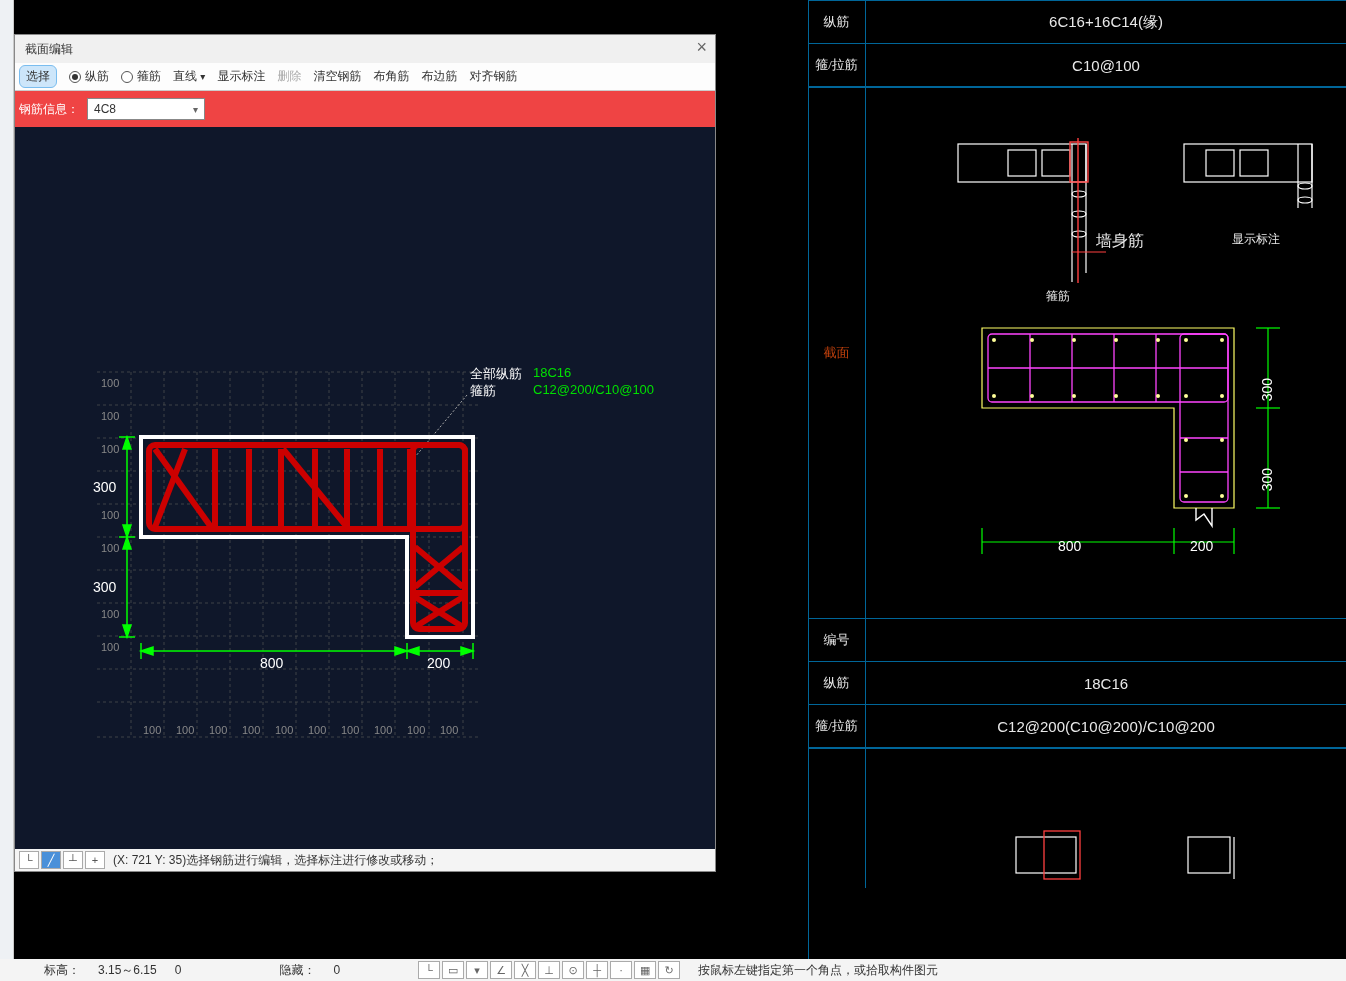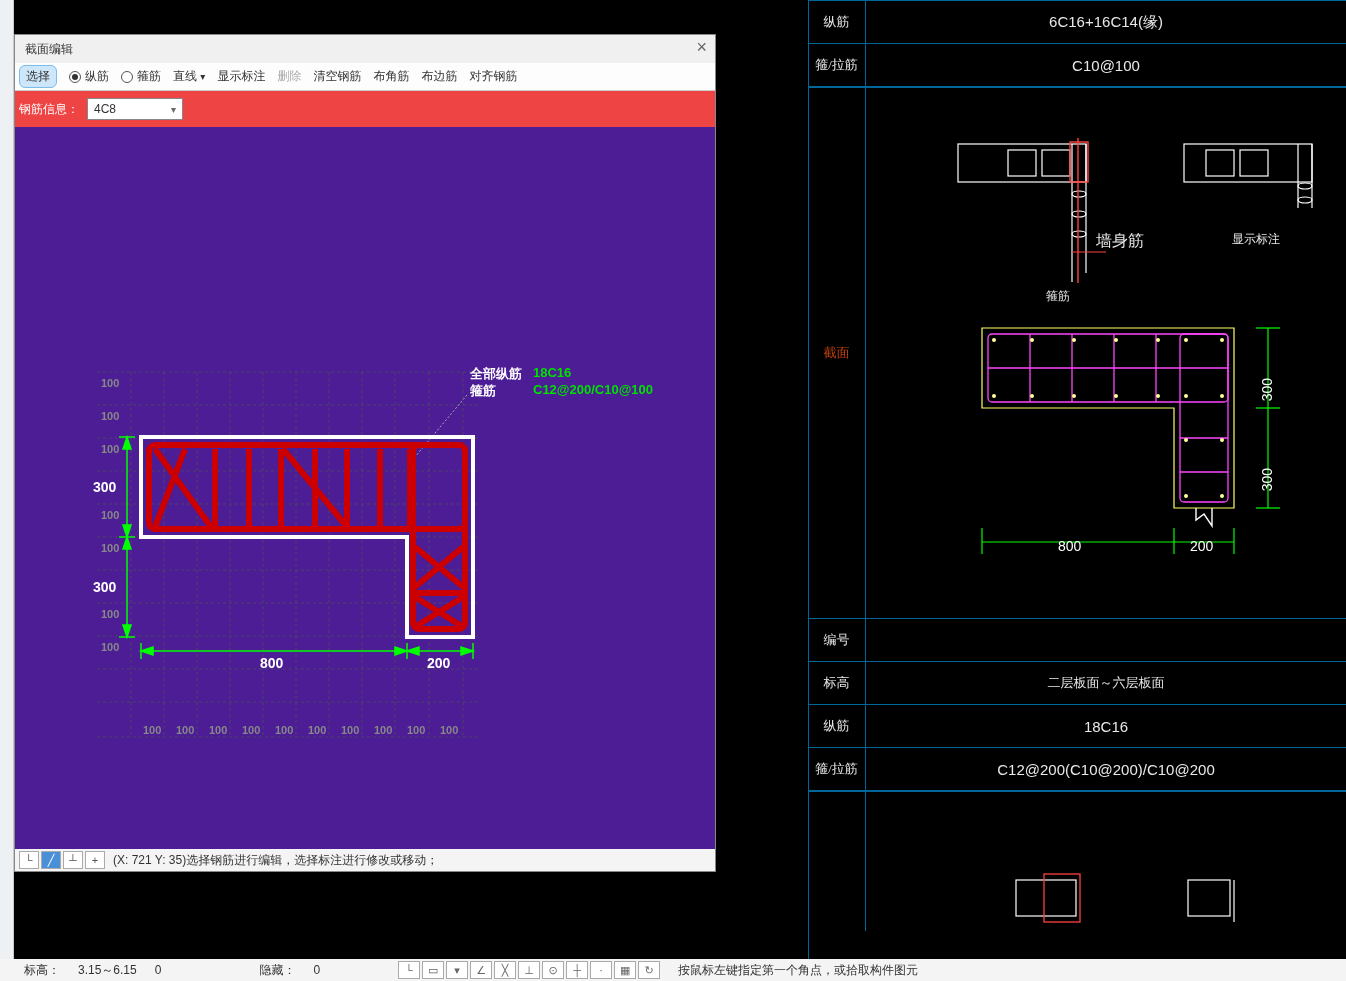--- a/index.html
+++ b/index.html
@@ -62,34 +62,33 @@
     .infobar {
       height: 36px;
       background: #ef4444;
       color: #fff;
       display: flex;
       align-items: center;
       padding-left: 4px;
       gap: 8px;
     }
     .combo {
-      height: 22px; width: 96px;
+      height: 22px; width: 118px;
       background: #fff; color: #333;
       display: flex; align-items: center;
       padding: 0 6px;
       border: 1px solid #888;
       position: relative;
     }
     .combo::after { content: "▾"; position: absolute; right: 6px; color: #666; font-size: 10px; }
     .canvas {
       position: absolute;
       left: 0; top: 92px; right: 0; bottom: 22px;
-      background: #4c1d95;
+      background: #0f172a;
       overflow: hidden;
-      font-weight: bold;
     }
     .statusbar {
       position: absolute;
       bottom: 0; left: 0; right: 0;
       height: 22px;
       background: #f4f4f4;
       color: #333;
       display: flex;
       align-items: center;
       padding-left: 4px;
@@ -107,21 +106,21 @@
     
     .global-status {
       position: absolute;
       left: 0; right: 0; bottom: 0;
       height: 22px;
       background: #f4f4f4;
       color: #333;
       display: flex;
       align-items: center;
       gap: 18px;
-      padding-left: 24px;
+      padding-left: 44px;
     }
     .gs-icons { display: flex; gap: 2px; margin-left: 60px; }
     .gs-icon {
       width: 22px; height: 18px;
       border: 1px solid #aaa;
       background: #fff;
       display: inline-flex; align-items: center; justify-content: center;
       color: #666;
       font-size: 11px;
     }
@@ -426,24 +425,20 @@
       <div style="position:absolute;left:192px;top:450px;color:#fff;font-size:14px">800</div>
       <div style="position:absolute;left:324px;top:450px;color:#fff;font-size:14px">200</div>
       <div style="position:absolute;left:393px;top:290px;color:#fff;font-size:14px;writing-mode:vertical-rl;transform:rotate(180deg)">300</div>
       <div style="position:absolute;left:393px;top:380px;color:#fff;font-size:14px;writing-mode:vertical-rl;transform:rotate(180deg)">300</div>
     </div>
   </div>
   <div class="rtable-row">
     <div class="lab serif">编号</div>
   </div>
   <div class="rtable-row" style="border-top:none">
-    <div class="lab serif">标高</div>
-    <div class="val serif" style="font-size:13px">二层板面～六层板面</div>
-  </div>
-  <div class="rtable-row" style="border-top:none">
     <div class="lab serif">纵筋</div>
     <div class="val">18C16</div>
   </div>
   <div class="rtable-row" style="border-top:none">
     <div class="lab serif">箍/拉筋</div>
     <div class="val">C12@200(C10@200)/C10@200</div>
   </div>
 
   <div style="border-top:1px solid #006699;height:140px;display:flex">
     <div style="width:58px;border-right:1px solid #006699"></div>

